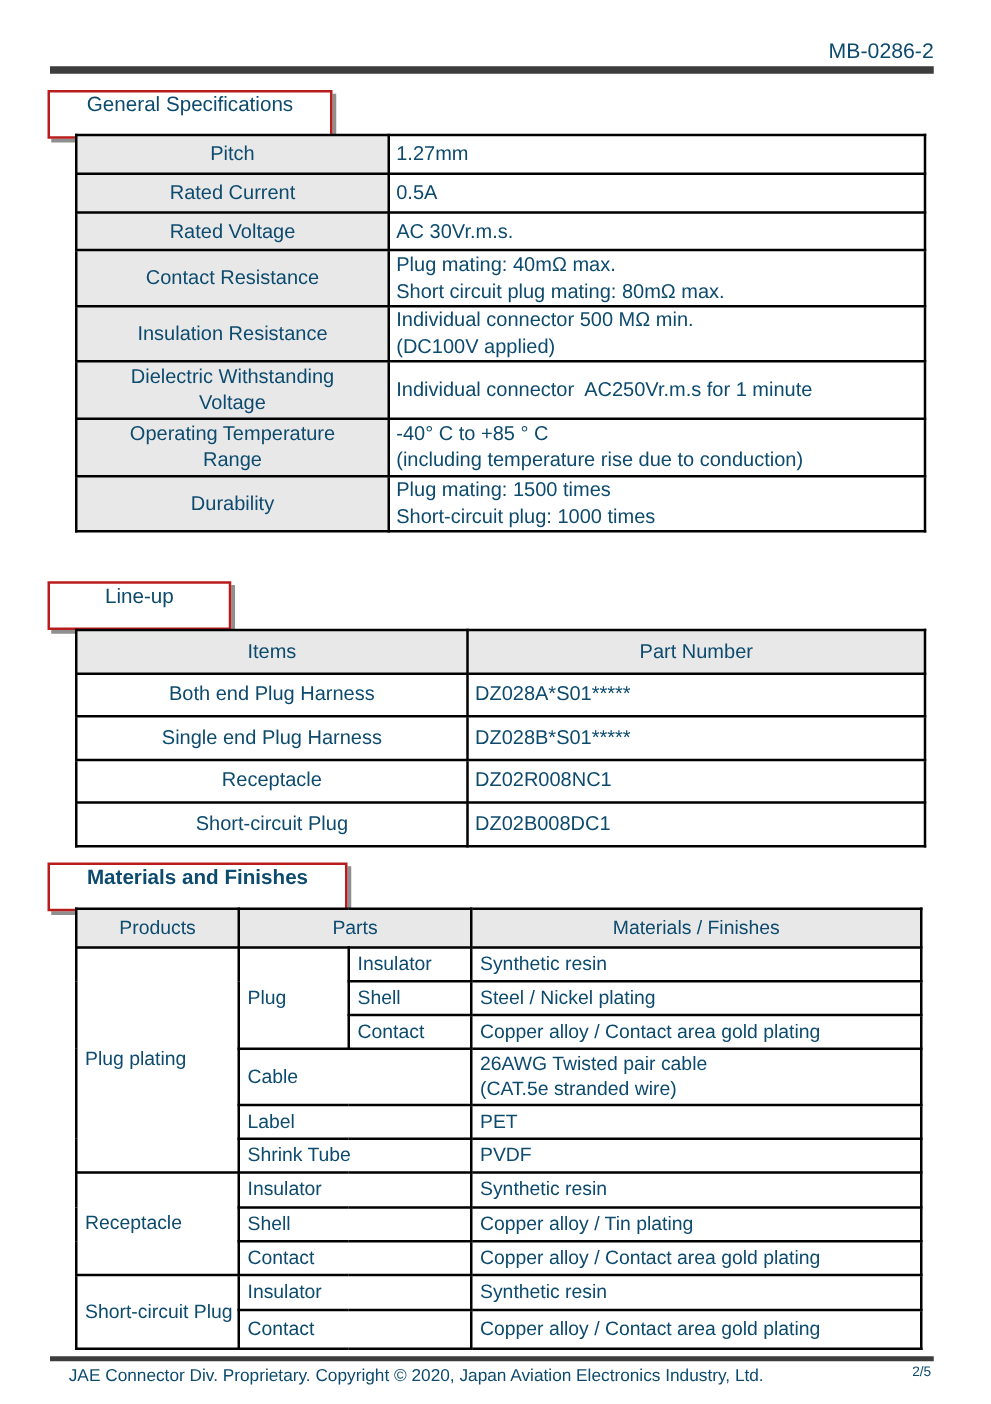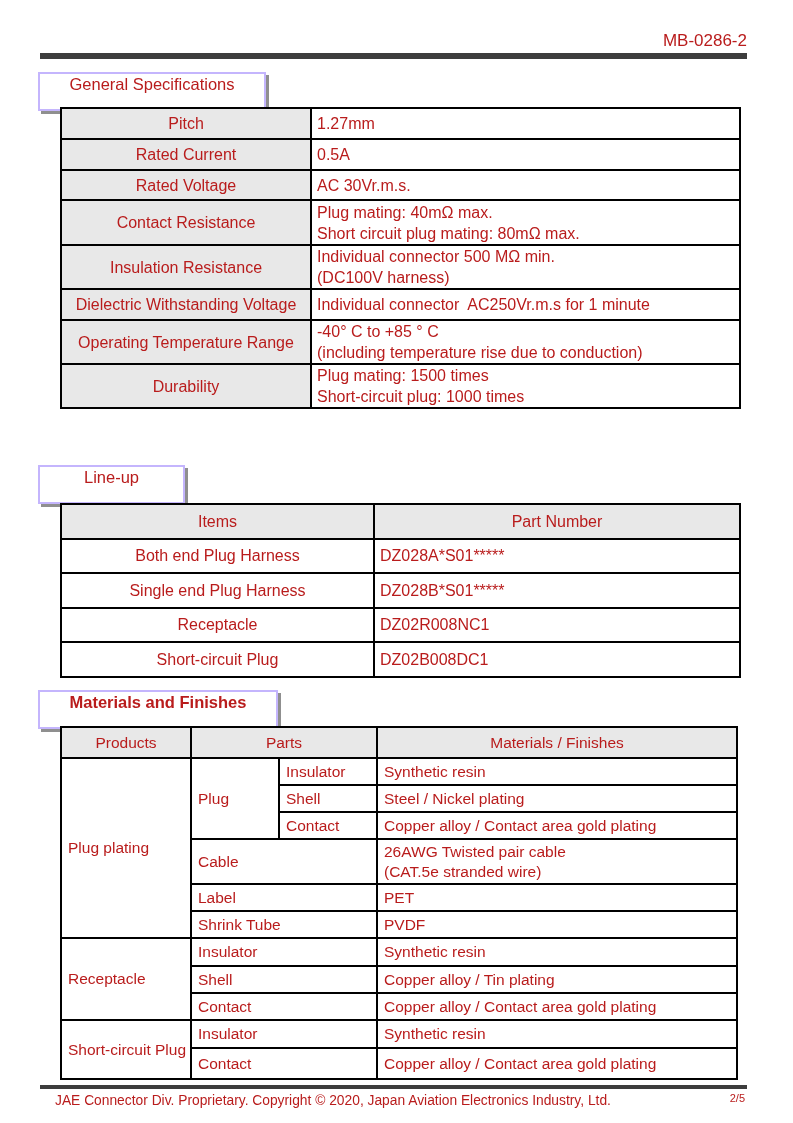--- a/index.html
+++ b/index.html
@@ -2,53 +2,53 @@
 <html><head>
 <meta charset="utf-8">
 <style>
   * { margin:0; padding:0; box-sizing:border-box; }
   html,body { background:#fff; }
   .page {
     position:relative;
     width:793px; height:1123px;
     background:#ffffff;
     font-family:"Liberation Sans","DejaVu Sans",sans-serif;
-    color:#b91c1c;
+    color:#0c4a6e;
     overflow:hidden;
   }
   .doc-number {
     position:absolute; top:31px; right:46px;
     font-size:17px;
   }
   .top-rule {
     position:absolute; top:53px; left:40px; width:707px; height:3px;
     border-top:3px solid #3d3d3d; border-bottom:3px solid #3d3d3d;
   }
   .section-box {
     position:absolute;
     background:#fff;
-    border:2px solid #c4b5fd;
+    border:2px solid #b91c1c;
     box-shadow:3px 3px 0 #8f8f8f;
     text-align:center;
     font-size:16.5px;
     padding:1px 0 15px 0;
   }
   #gs-box   { top:72px;  left:38px; width:228px; }
   #lu-box   { top:465px; left:38px; width:147px; }
   #mf-box   { top:690px; left:38px; width:240px;font-weight:bold; }
 
   table { border-collapse:collapse; table-layout:fixed; position:absolute; }
   td, th { border:2px solid #000; font-weight:normal; vertical-align:middle; }
   .hdr { background:#e8e8e8; text-align:center; }
   .cell-left { text-align:left; padding-left:5px; }
   .line { white-space:pre-wrap; line-height:21px; }
 
   
   #spec-table { top:107px; left:60px; width:681px; font-size:16px; }
-  #spec-table .lab { background:#e8e8e8; text-align:center; line-height:21px; padding:1px 4px; }
+  #spec-table .lab { background:#e8e8e8; text-align:center; line-height:21px; padding:1px 20px; }
 
   
   #lineup-table { top:503px; left:60px; width:681px; font-size:16px;border-radius:30px; }
   #lineup-table .item { text-align:center; }
 
   
   #materials-table { top:726px; left:60px; width:678px; font-size:15.5px; }
   #materials-table td { padding-left:6px; text-align:left; }
   #materials-table td.hdr { padding-left:0; text-align:center; }
   #materials-table .mline { white-space:pre-wrap; line-height:20px; }
@@ -102,21 +102,21 @@
         <td class="lab">Contact Resistance</td>
         <td class="cell-left">
           <div class="line">Plug mating: 40mΩ max.</div>
           <div class="line">Short circuit plug mating: 80mΩ max.</div>
         </td>
       </tr>
       <tr style="height:44px">
         <td class="lab">Insulation Resistance</td>
         <td class="cell-left">
           <div class="line">Individual connector 500 MΩ min.</div>
-          <div class="line">(DC100V harness)</div>
+          <div class="line">(DC100V applied)</div>
         </td>
       </tr>
       <tr style="height:31px">
         <td class="lab">Dielectric Withstanding Voltage</td>
         <td class="cell-left">
             <div class="line">Individual connector  AC250Vr.m.s for 1 minute</div>
           </td>
       </tr>
       <tr style="height:44px">
         <td class="lab">Operating Temperature Range</td>

